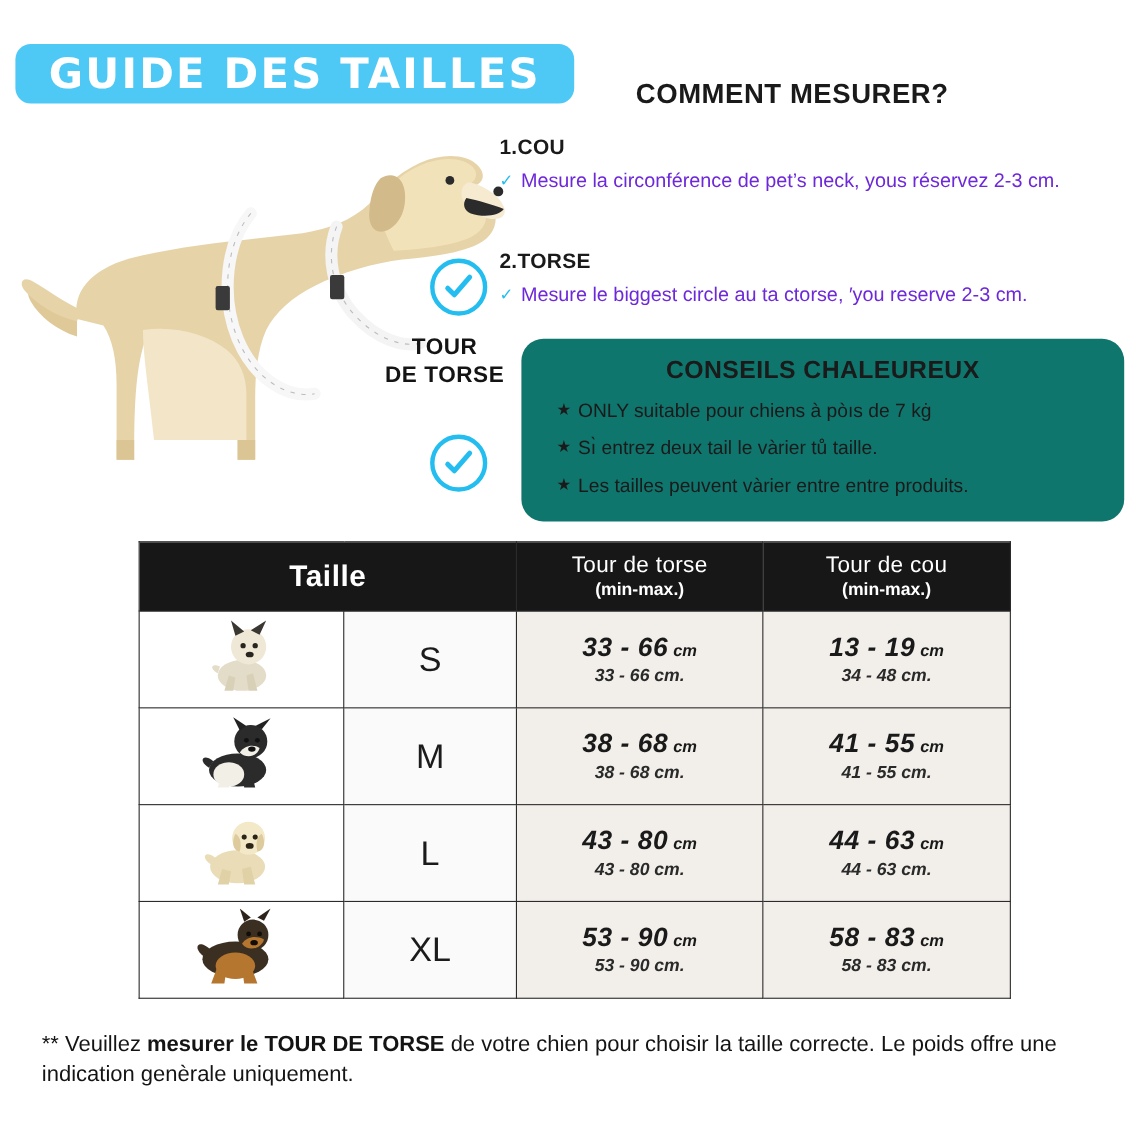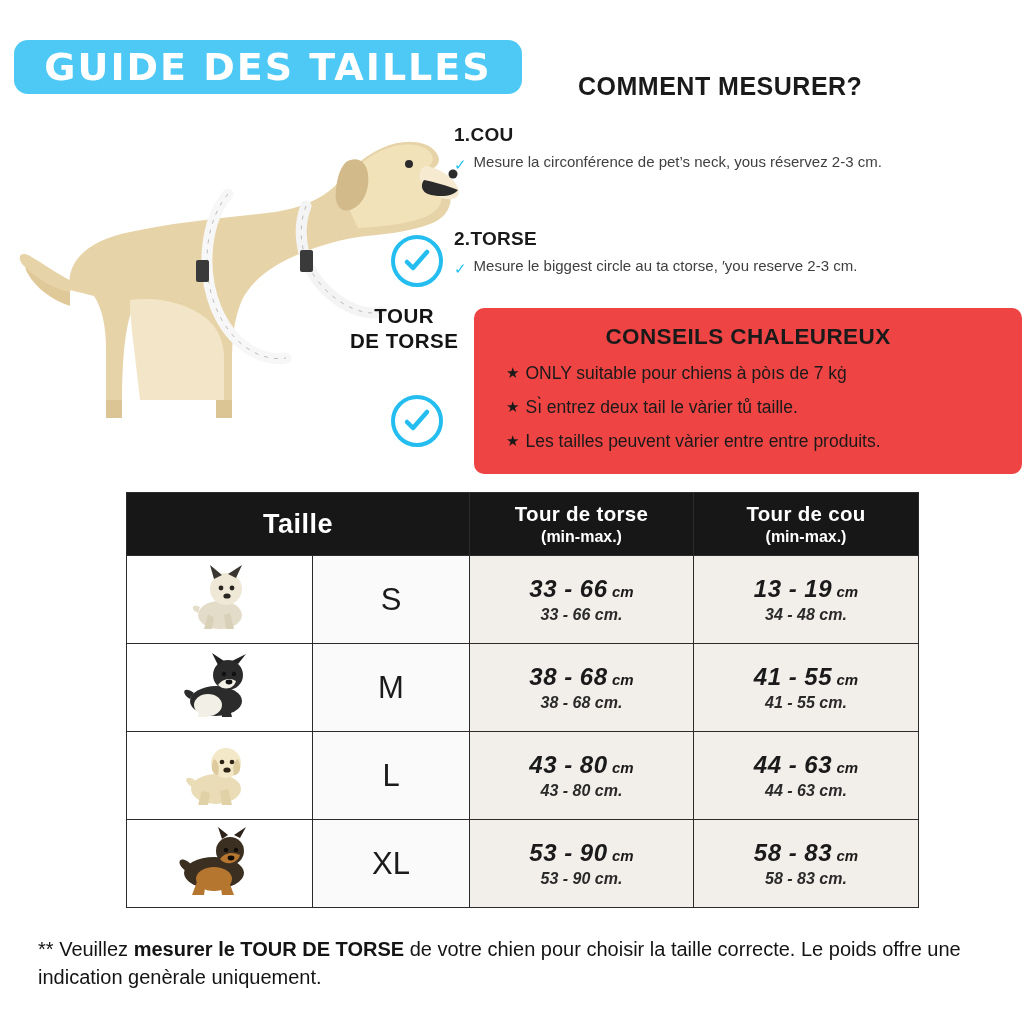--- a/index.html
+++ b/index.html
@@ -55,36 +55,36 @@
   }
   .m-row { display: flex; align-items: flex-start; gap: 7px; }
   .m-check {
     color: #23bdf0;
     font-size: 15px;
     line-height: 22px;
     flex: 0 0 auto;
     transform: translateY(2px);
   }
   .m-text {
-    font-size: 15px;
+    font-size: 18px;
     line-height: 1.38;
-    color: #404040;
+    color: #6d28d9;
   }
   #block1 { top: 124px; }
   #block2 { top: 228px; }
 
   
   .tips {
     position: absolute;
     left: 474px;
     top: 308px;
     width: 548px;
     height: 166px;
-    background: #ef4444;
-    border-radius: 10px;
+    background: #0f766e;
+    border-radius: 20px;
     box-sizing: border-box;
     padding: 14px 18px 10px 18px;
   }
   .tips-title {
     text-align: center;
     font-size: 22.5px;
     font-weight: bold;
     letter-spacing: 0.4px;
     margin: 2px 0 12px 0;
   }
@@ -149,21 +149,21 @@
     padding: 0;
   }
   .hd {
     background: #171717;
     color: #ffffff;
     height: 62px;
     vertical-align: middle;
     text-align: center;
   }
   .hd-taille { font-size: 27px; font-weight: bold; letter-spacing: 0.5px; }
-  .hd-main { font-size: 20.5px; font-weight: bold; letter-spacing: 0.3px; }
+  .hd-main { font-size: 20.5px; font-weight: normal; letter-spacing: 0.3px; }
   .hd-sub { font-size: 16px; font-weight: bold; margin-top: 2px; }
 
   .c-pic { width: 186px; background: #fff; text-align: center; vertical-align: middle; }
   .c-size { width: 157px; background: #fafafa; text-align: center; vertical-align: middle; }
   .c-val  { width: 224px; background: #f2eeea; text-align: center; vertical-align: middle; margin-top: 24px; }
   .size-letter { font-size: 31px; font-weight: normal; color: #1b1b1b; }
   .val-main {
     font-size: 24px;
     font-weight: bold;
     font-style: italic;

